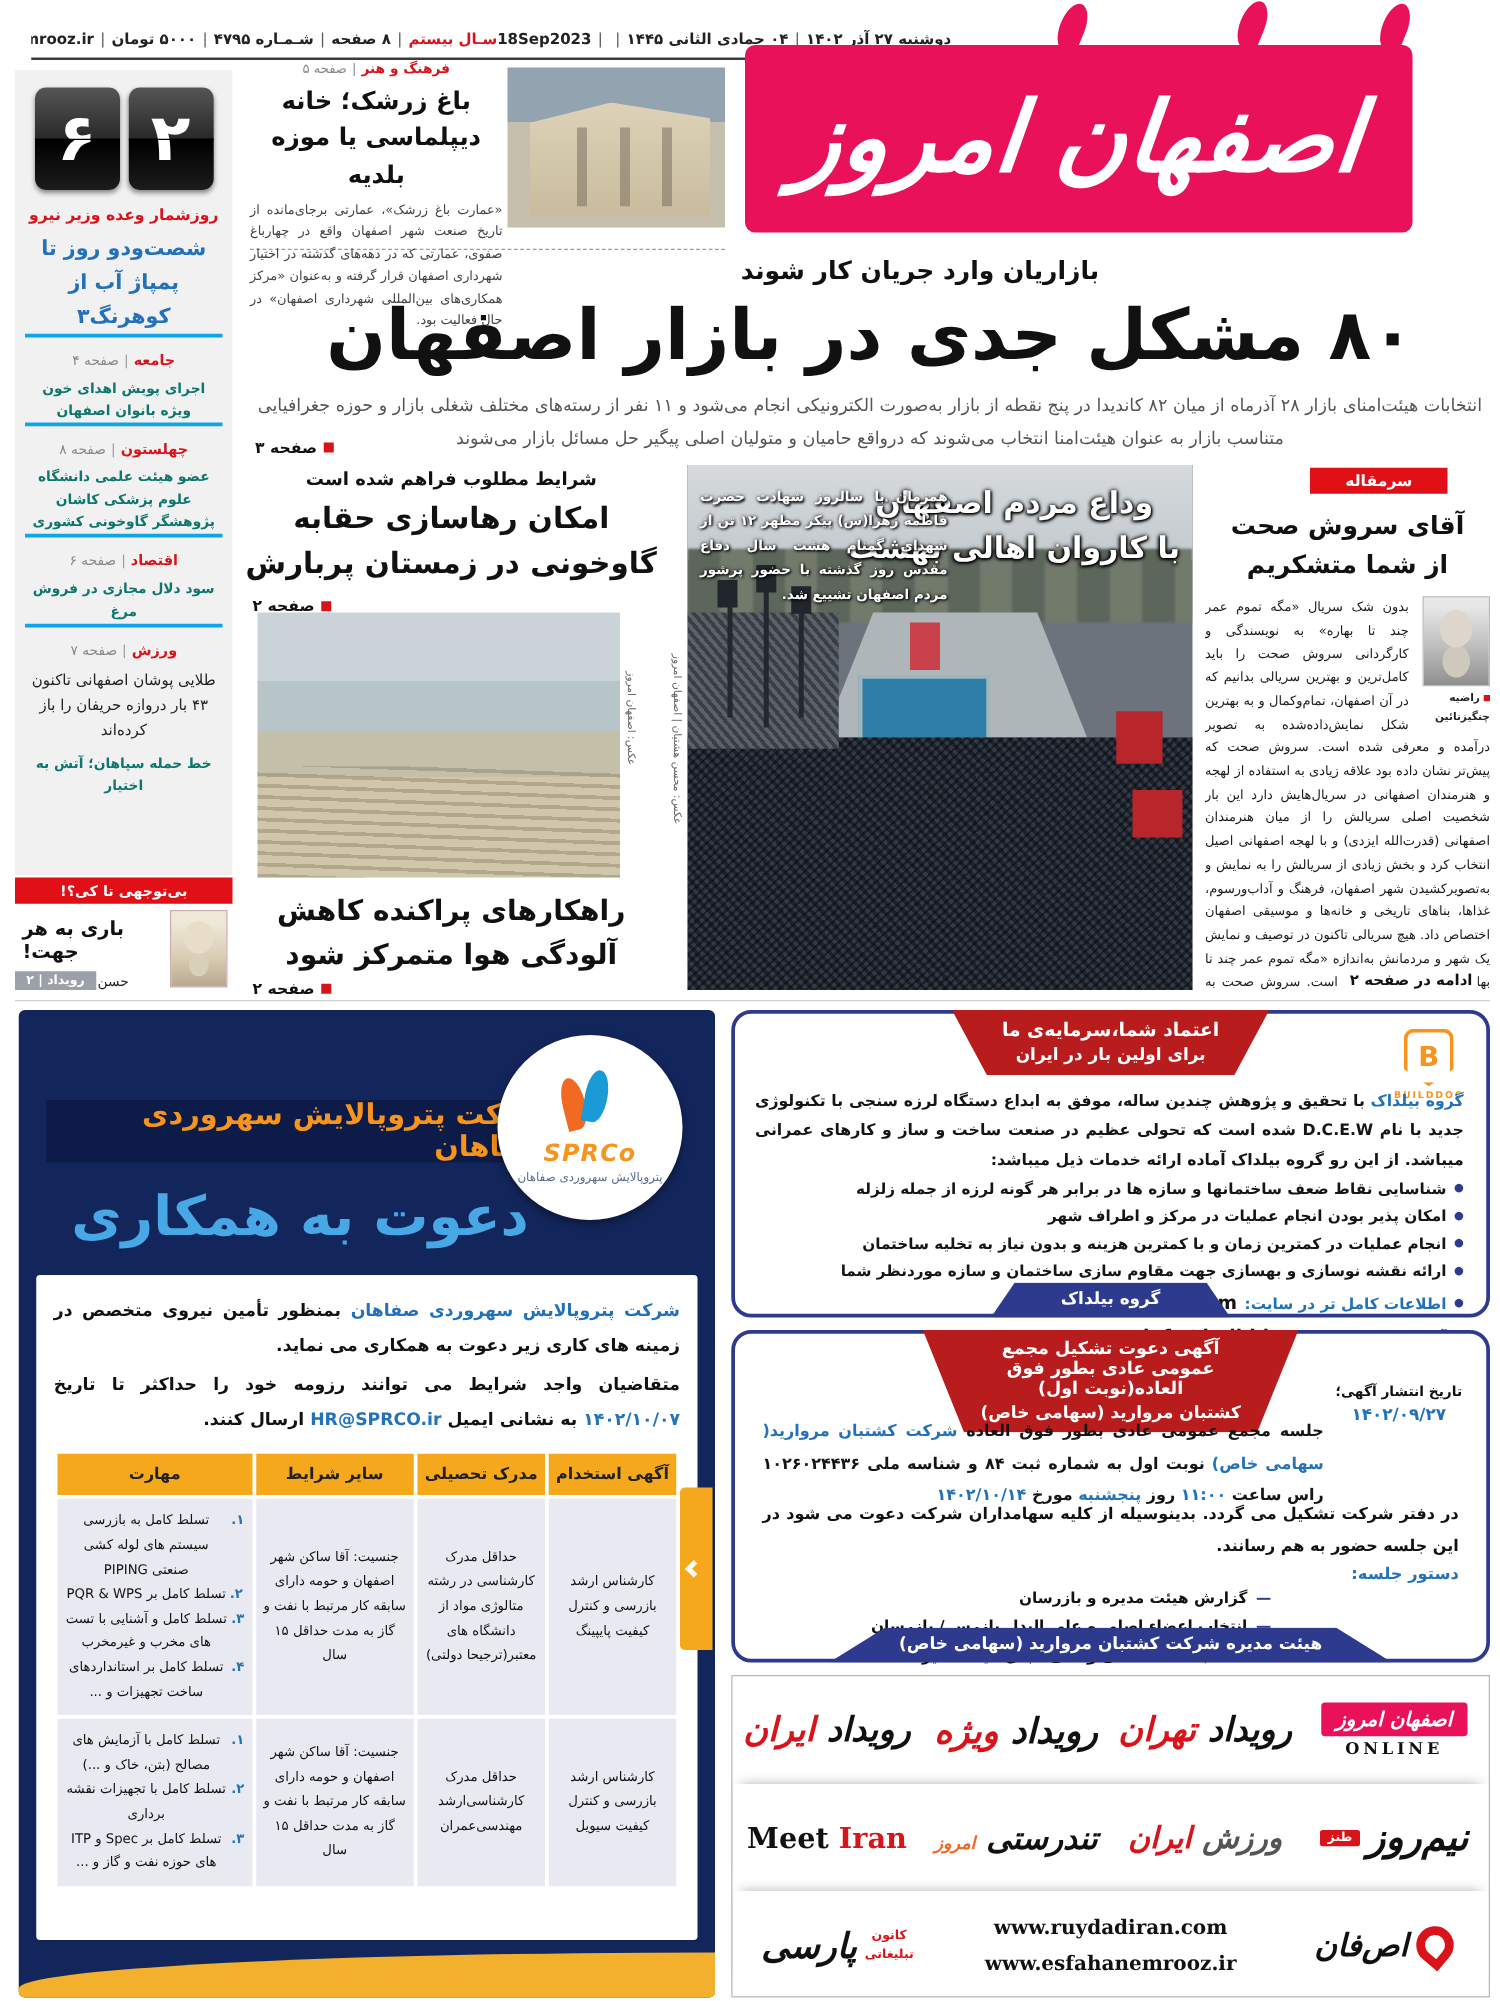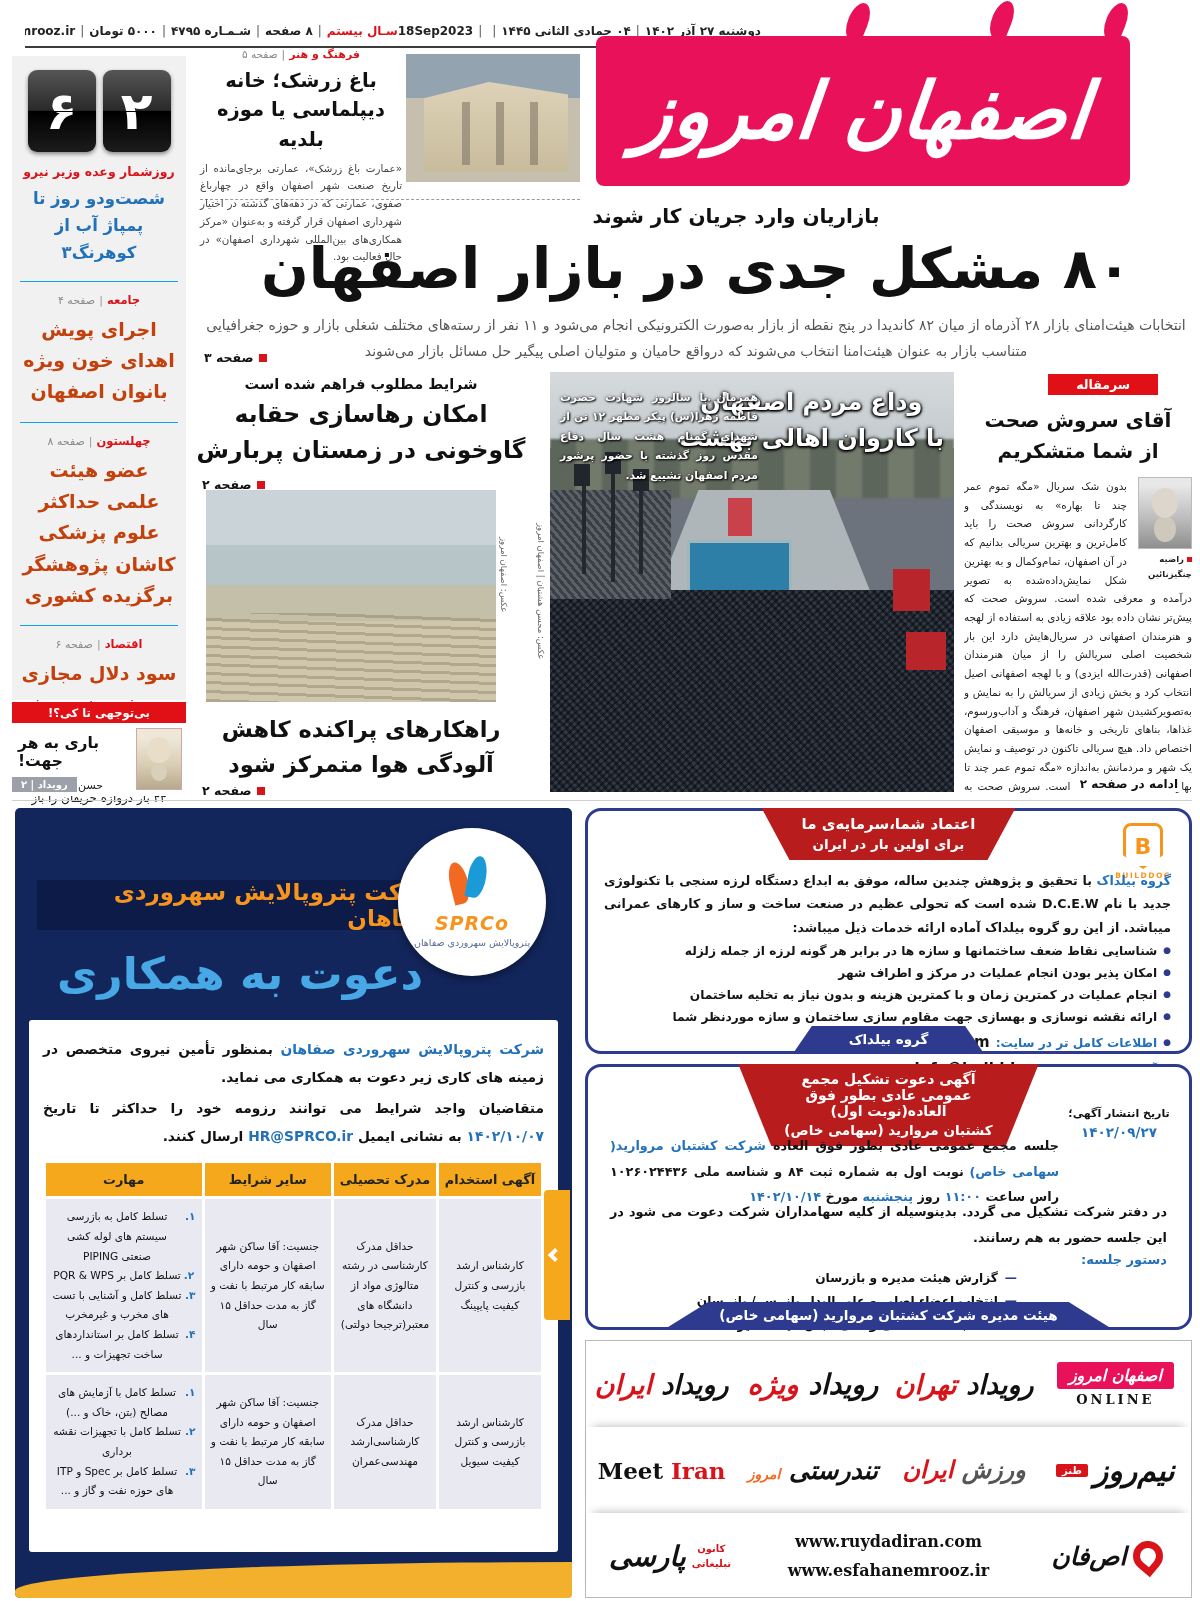--- a/index.html
+++ b/index.html
@@ -30,24 +30,24 @@
   
   .sidebar{left:12px;top:56px;width:174px;height:644px;background:#f1f1f2;padding:14px 8px 6px;}
   .clock{display:flex;direction:ltr;justify-content:center;gap:7px;}
   .tile{width:68px;height:82px;border-radius:9px;color:#fff;font-size:52px;font-weight:bold;
         display:flex;align-items:center;justify-content:center;
         background:linear-gradient(#555 0%,#2a2a2a 49%,#000 51%,#1c1c1c 100%);
         box-shadow:0 2px 4px rgba(0,0,0,.45);position:relative;}
   .tile::after{content:"";position:absolute;left:0;right:0;top:50%;height:1px;background:#000;}
   .sb-label{margin-top:12px;text-align:center;color:#d9131a;font-weight:bold;font-size:12.5px;}
   .sb-blue{margin-top:6px;text-align:center;color:#2372b9;font-weight:bold;font-size:16.5px;line-height:1.65;}
-  .sb-sec{margin-top:14px;border-top:1px solid #0ea5e9;padding-top:11px;text-align:center;font-size:11px;color:#888;}
+  .sb-sec{border-top:3px solid #0ea5e9;padding-top:11px;text-align:center;font-size:11px;color:#888;}
   .sb-sec .sec{color:#d9131a;font-weight:bold;font-size:11.5px;}
   .sb-sec .sep{margin:0 4px;color:#999;}
-  .sb-title{margin-top:7px;text-align:center;font-weight:bold;font-size:19px;line-height:1.65;color:#c2410c;}
+  .sb-title{margin-top:7px;text-align:center;font-weight:bold;font-size:11px;line-height:1.65;color:#0f766e;}
   .sb-kick{margin-top:7px;text-align:center;font-size:12px;line-height:1.7;color:#222;}
 
   
   .opinion{left:12px;top:702px;width:174px;height:94px;background:#fff;}
   .op-band{height:21px;background:#e01016;color:#fff;font-size:11.5px;font-weight:bold;
            display:flex;align-items:center;justify-content:center;}
   .op-body{position:relative;height:73px;padding:5px 6px 0;}
   .op-photo{position:absolute;right:4px;top:5px;width:46px;height:62px;border:1px solid #caa;
             background:linear-gradient(#efe8d8 15%,#d9cdb4 60%,#b7a98c);}
   .op-photo .head{position:absolute;left:10px;top:8px;width:24px;height:26px;border-radius:50%;
@@ -262,21 +262,21 @@
     <div class="sb-blue">شصت‌ودو روز تا پمپاژ آب از کوهرنگ۳</div>
 
     <div class="sb-sec">
       <span class="sec">جامعه</span><span class="sep">|</span><span>صفحه ۴</span>
     </div>
     <div class="sb-title">اجرای پویش اهدای خون ویژه بانوان اصفهان</div>
 
     <div class="sb-sec">
       <span class="sec">چهلستون</span><span class="sep">|</span><span>صفحه ۸</span>
     </div>
-    <div class="sb-title">عضو هیئت علمی حداکثر علوم پزشکی کاشان پژوهشگر برگزیده کشوری</div>
+    <div class="sb-title">عضو هیئت علمی دانشگاه علوم پزشکی کاشان پژوهشگر گاوخونی کشوری</div>
 
     <div class="sb-sec">
       <span class="sec">اقتصاد</span><span class="sep">|</span><span>صفحه ۶</span>
     </div>
     <div class="sb-title">سود دلال مجازی در فروش مرغ</div>
 
     <div class="sb-sec">
       <span class="sec">ورزش</span><span class="sep">|</span><span>صفحه ۷</span>
     </div>
     <div class="sb-kick">طلایی پوشان اصفهانی تاکنون ۴۳ بار دروازه حریفان را باز کرده‌اند</div>

